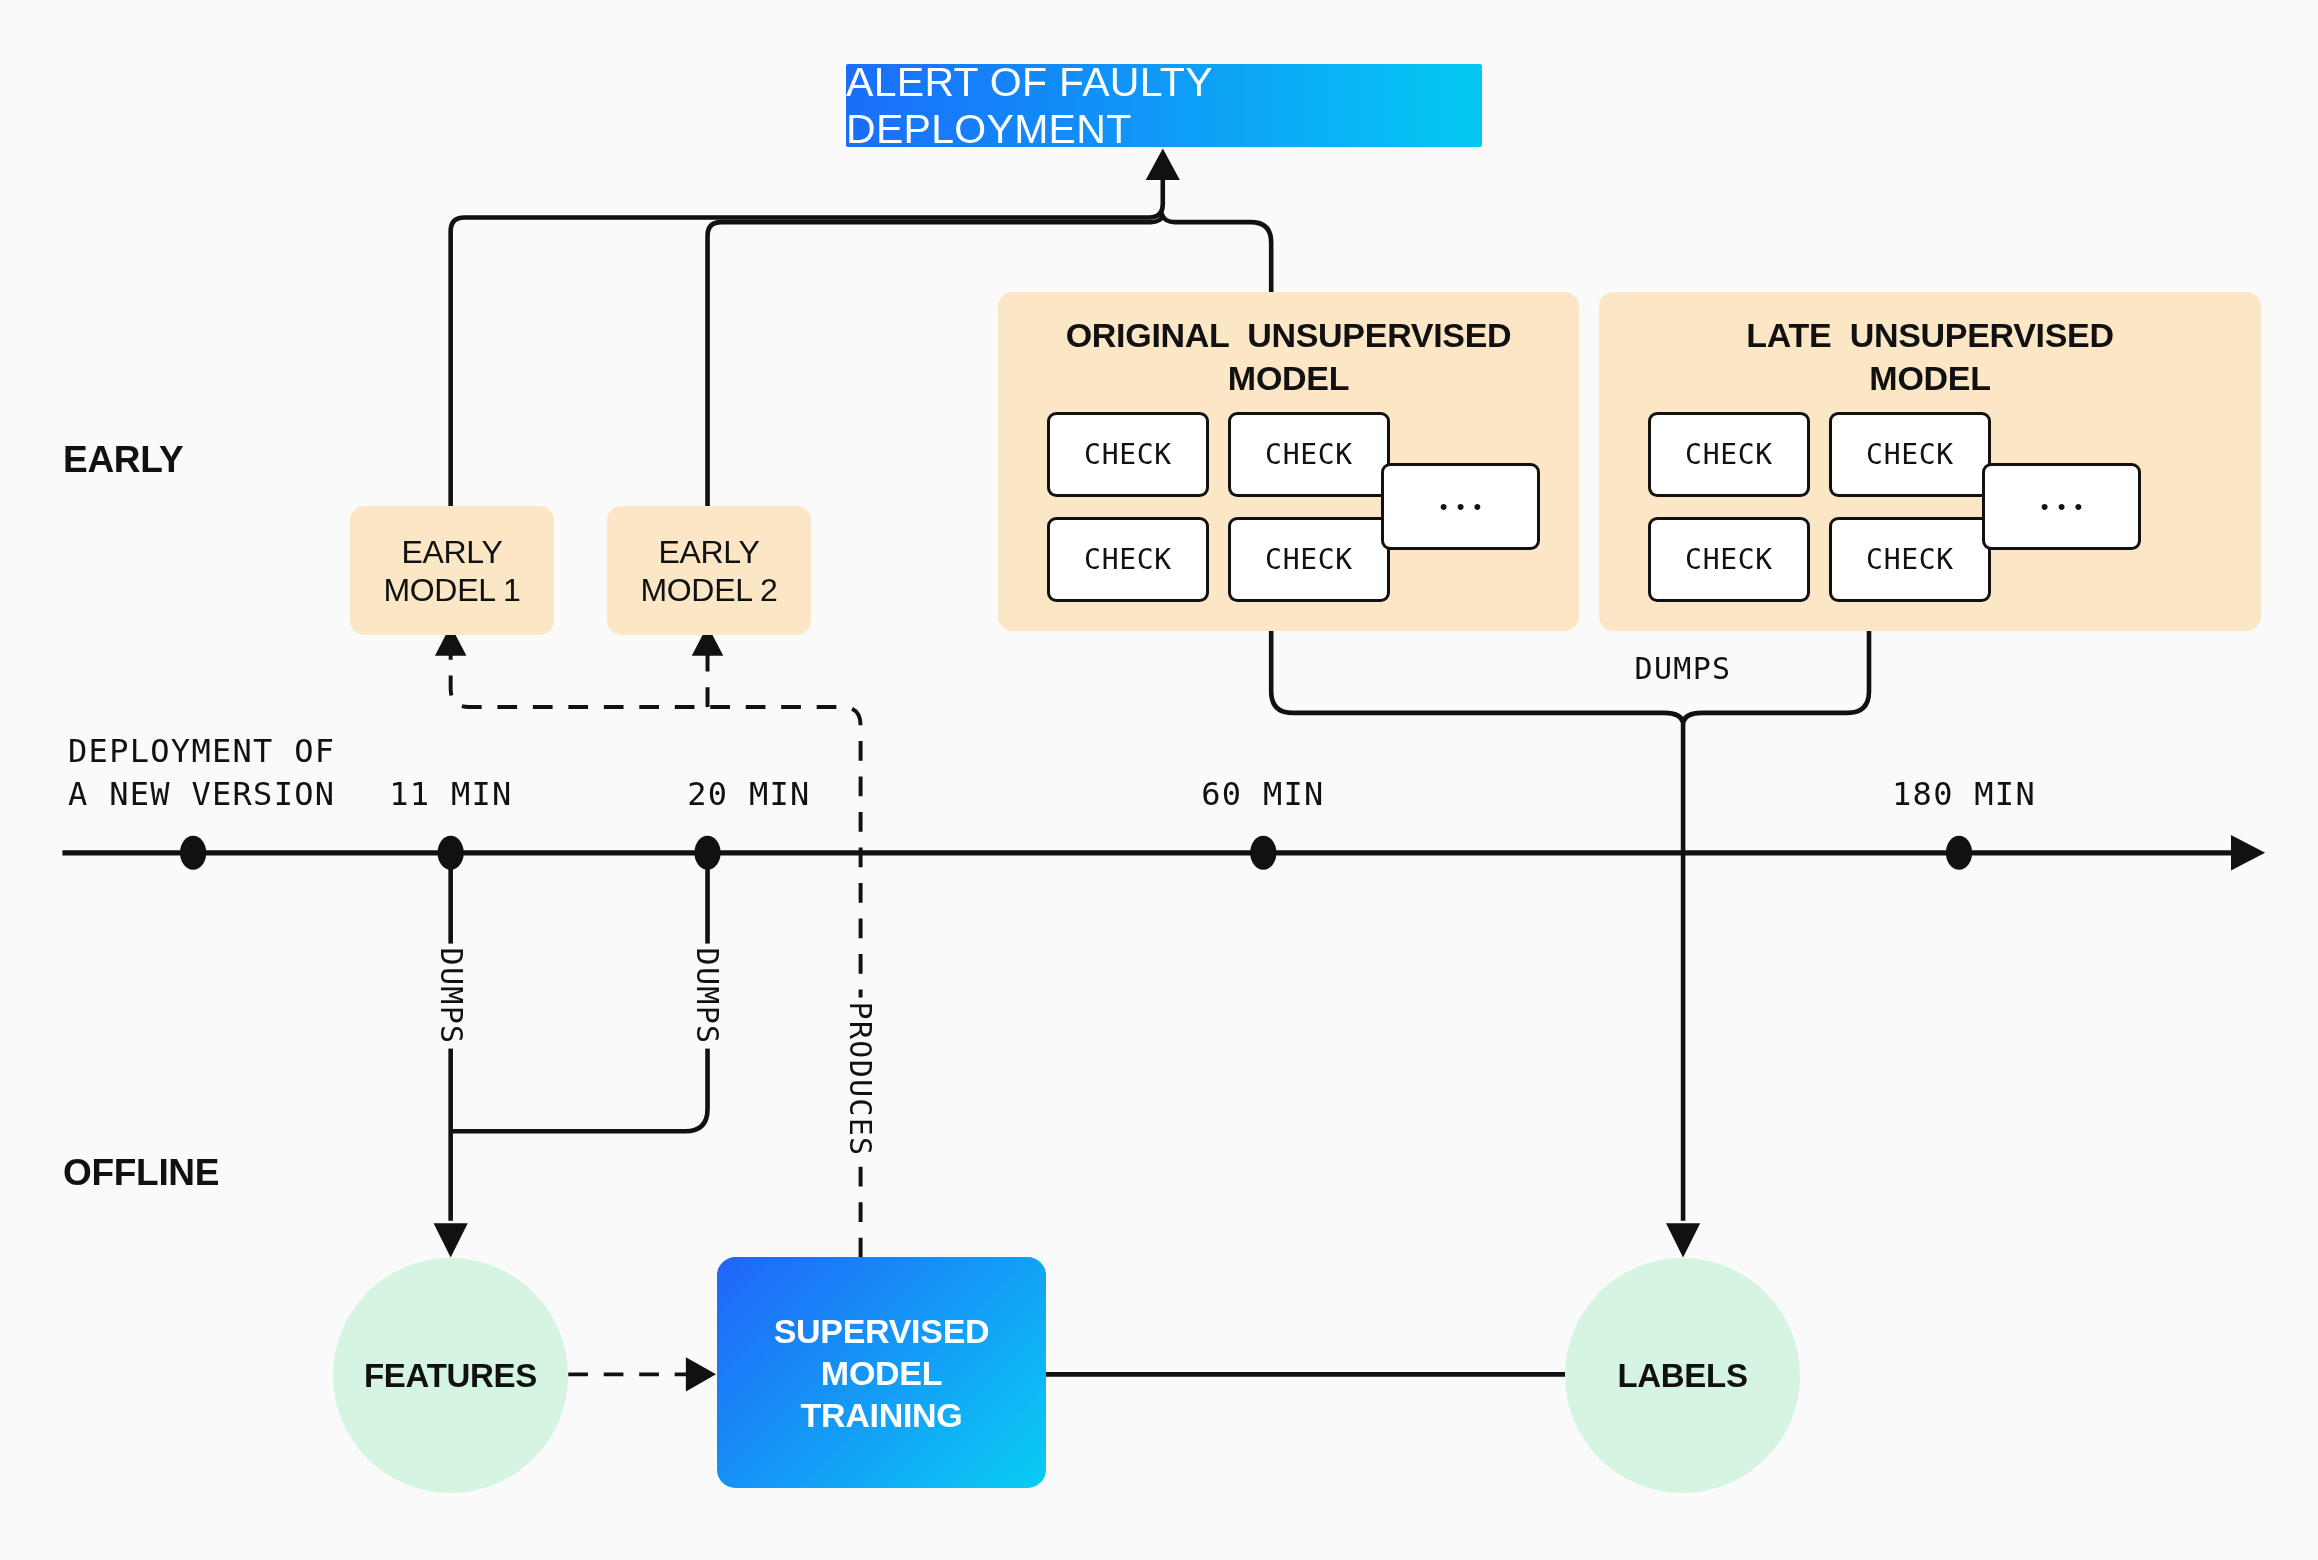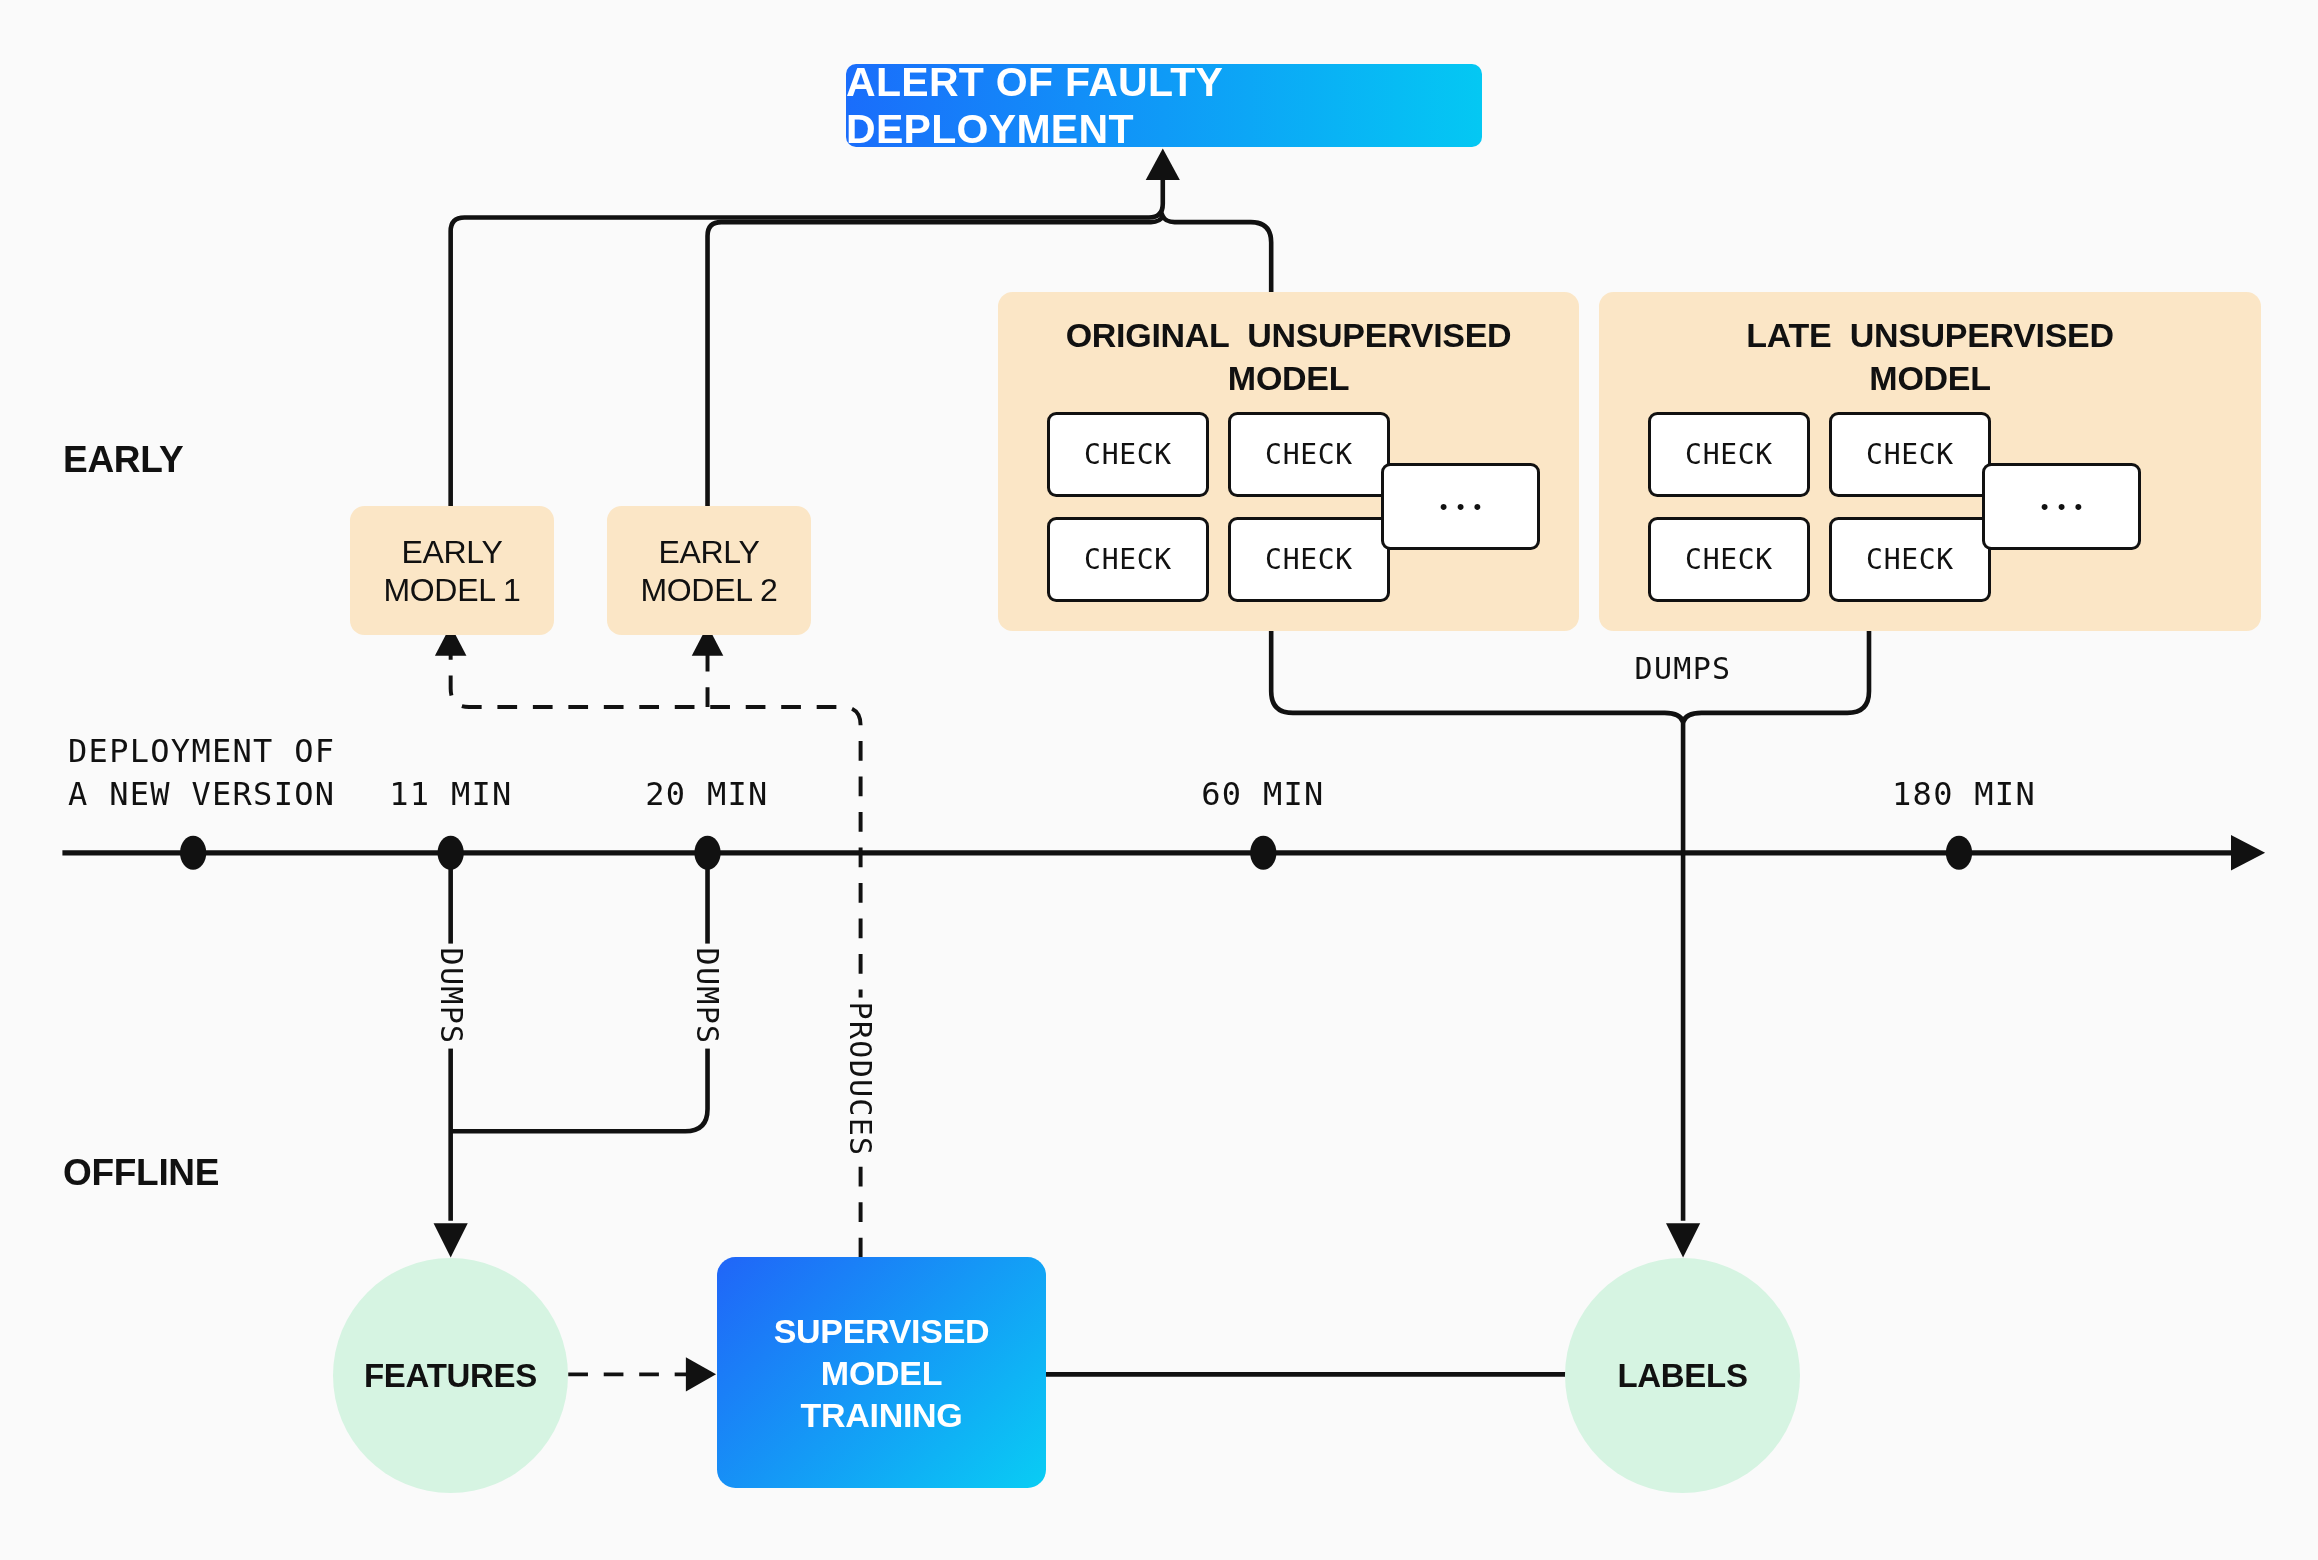--- a/index.html
+++ b/index.html
@@ -12,23 +12,23 @@
     color: #111;
     overflow: hidden;
   }
   svg.wires { position: absolute; left: 0; top: 0; }
 
   .node { position: absolute; box-sizing: border-box; }
 
   .alert-box {
     left: 846px; top: 64px; width: 636px; height: 83px;
     background: linear-gradient(90deg, #1a6dfb 0%, #04c8f3 100%);
-    border-radius: 10px;
+    border-radius: 2px;
     display: flex; align-items: center; 
-    color: #fff; font-weight: bold; font-size: 41px; letter-spacing: 0.3px;
+    color: #fff; font-weight: normal; font-size: 41px; letter-spacing: 0.3px;
   }
 
   .peach {
     background: #fbe6c6;
     border-radius: 14.5px;
   }
   .early {
     width: 204px; height: 129px;
     display: flex; flex-direction: column; align-items: center; justify-content: center;
     font-weight: normal; font-size: 32px; line-height: 38px; text-align: center;
@@ -71,21 +71,21 @@
   .online-label  { left: 63px; top: 439px; }
   .offline-label { left: 63px; top: 1152px; }
 
   .mono {
     font-family: "DejaVu Sans Mono", monospace;
     font-size: 32px; letter-spacing: 1.3px; color: #111;
   }
   .origin-label { left: 68px; top: 730px; line-height: 43px; white-space: nowrap; }
   .tick { transform: translateX(-50%); top: 775px; white-space: nowrap; }
   .tick-10  { left: 451px; }
-  .tick-20  { left: 707px; }
+  .tick-20  { left: 749px; }
   .tick-60  { left: 1263px; }
   .tick-180 { left: 1964px; }
 
   .edge-label {
     font-family: "DejaVu Sans Mono", monospace;
     font-size: 30px; letter-spacing: 1.3px;
     background: #fafafa; padding: 5.3px 4px; white-space: nowrap;
   }
   .rot { transform: translate(-50%, -50%) rotate(90deg); }
   .dumps-left     { left: 451px;  top: 996px; }

